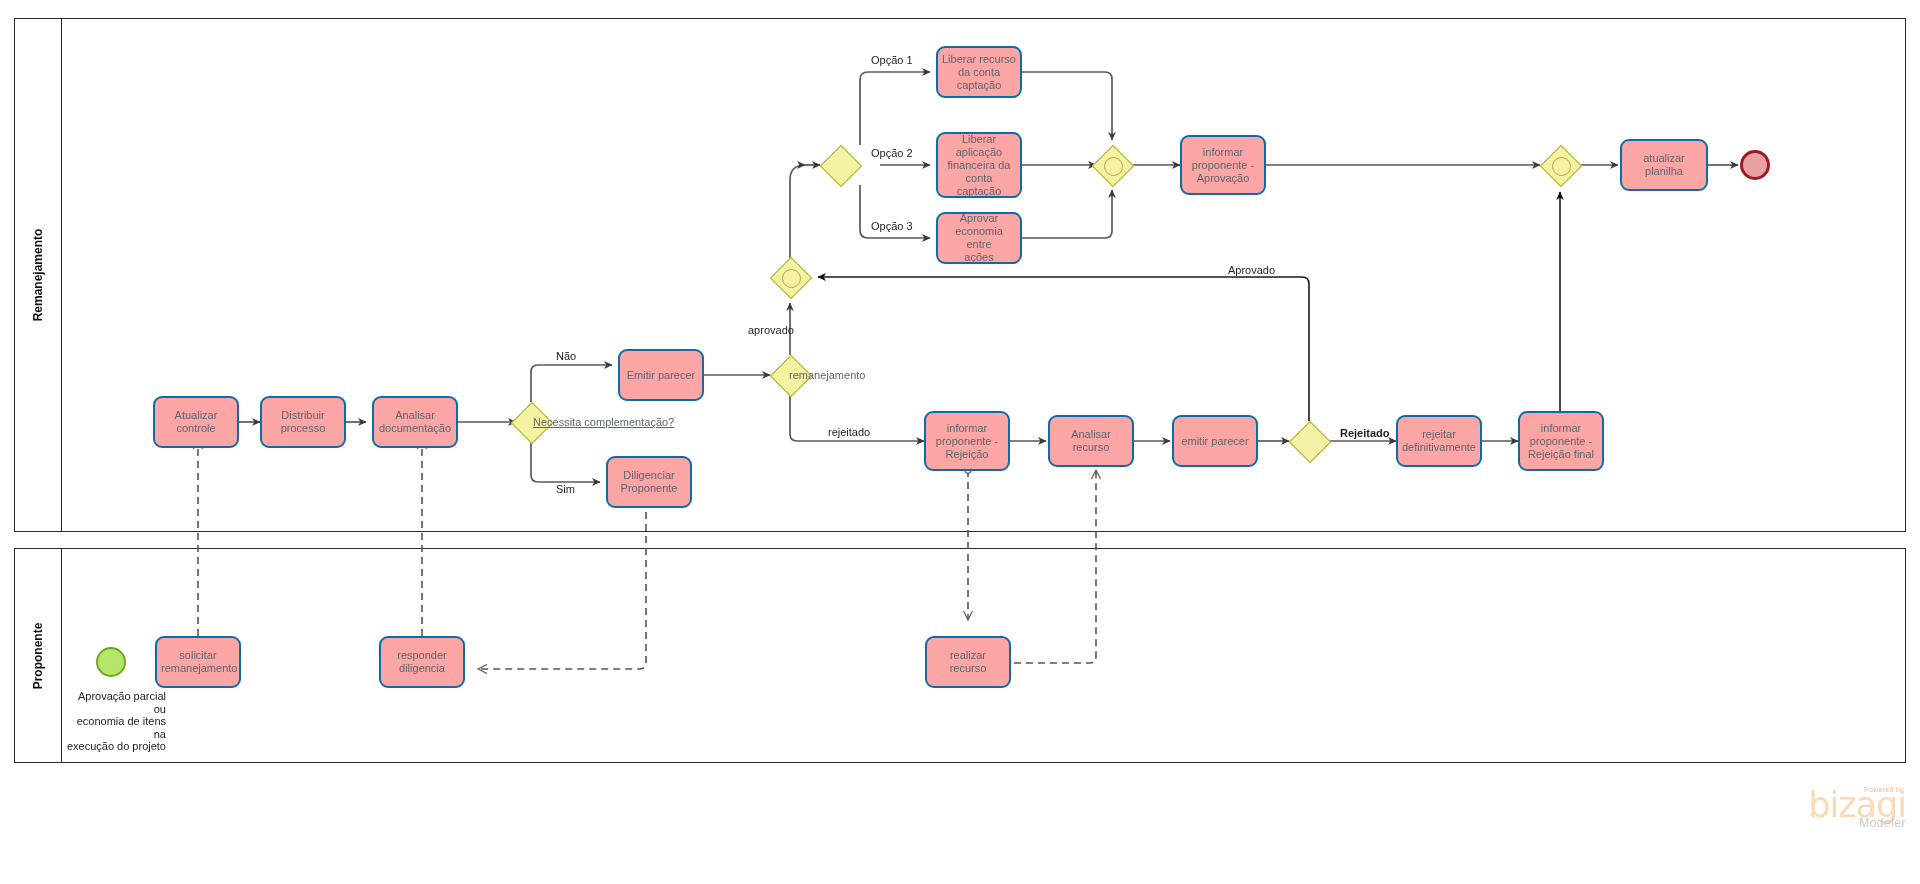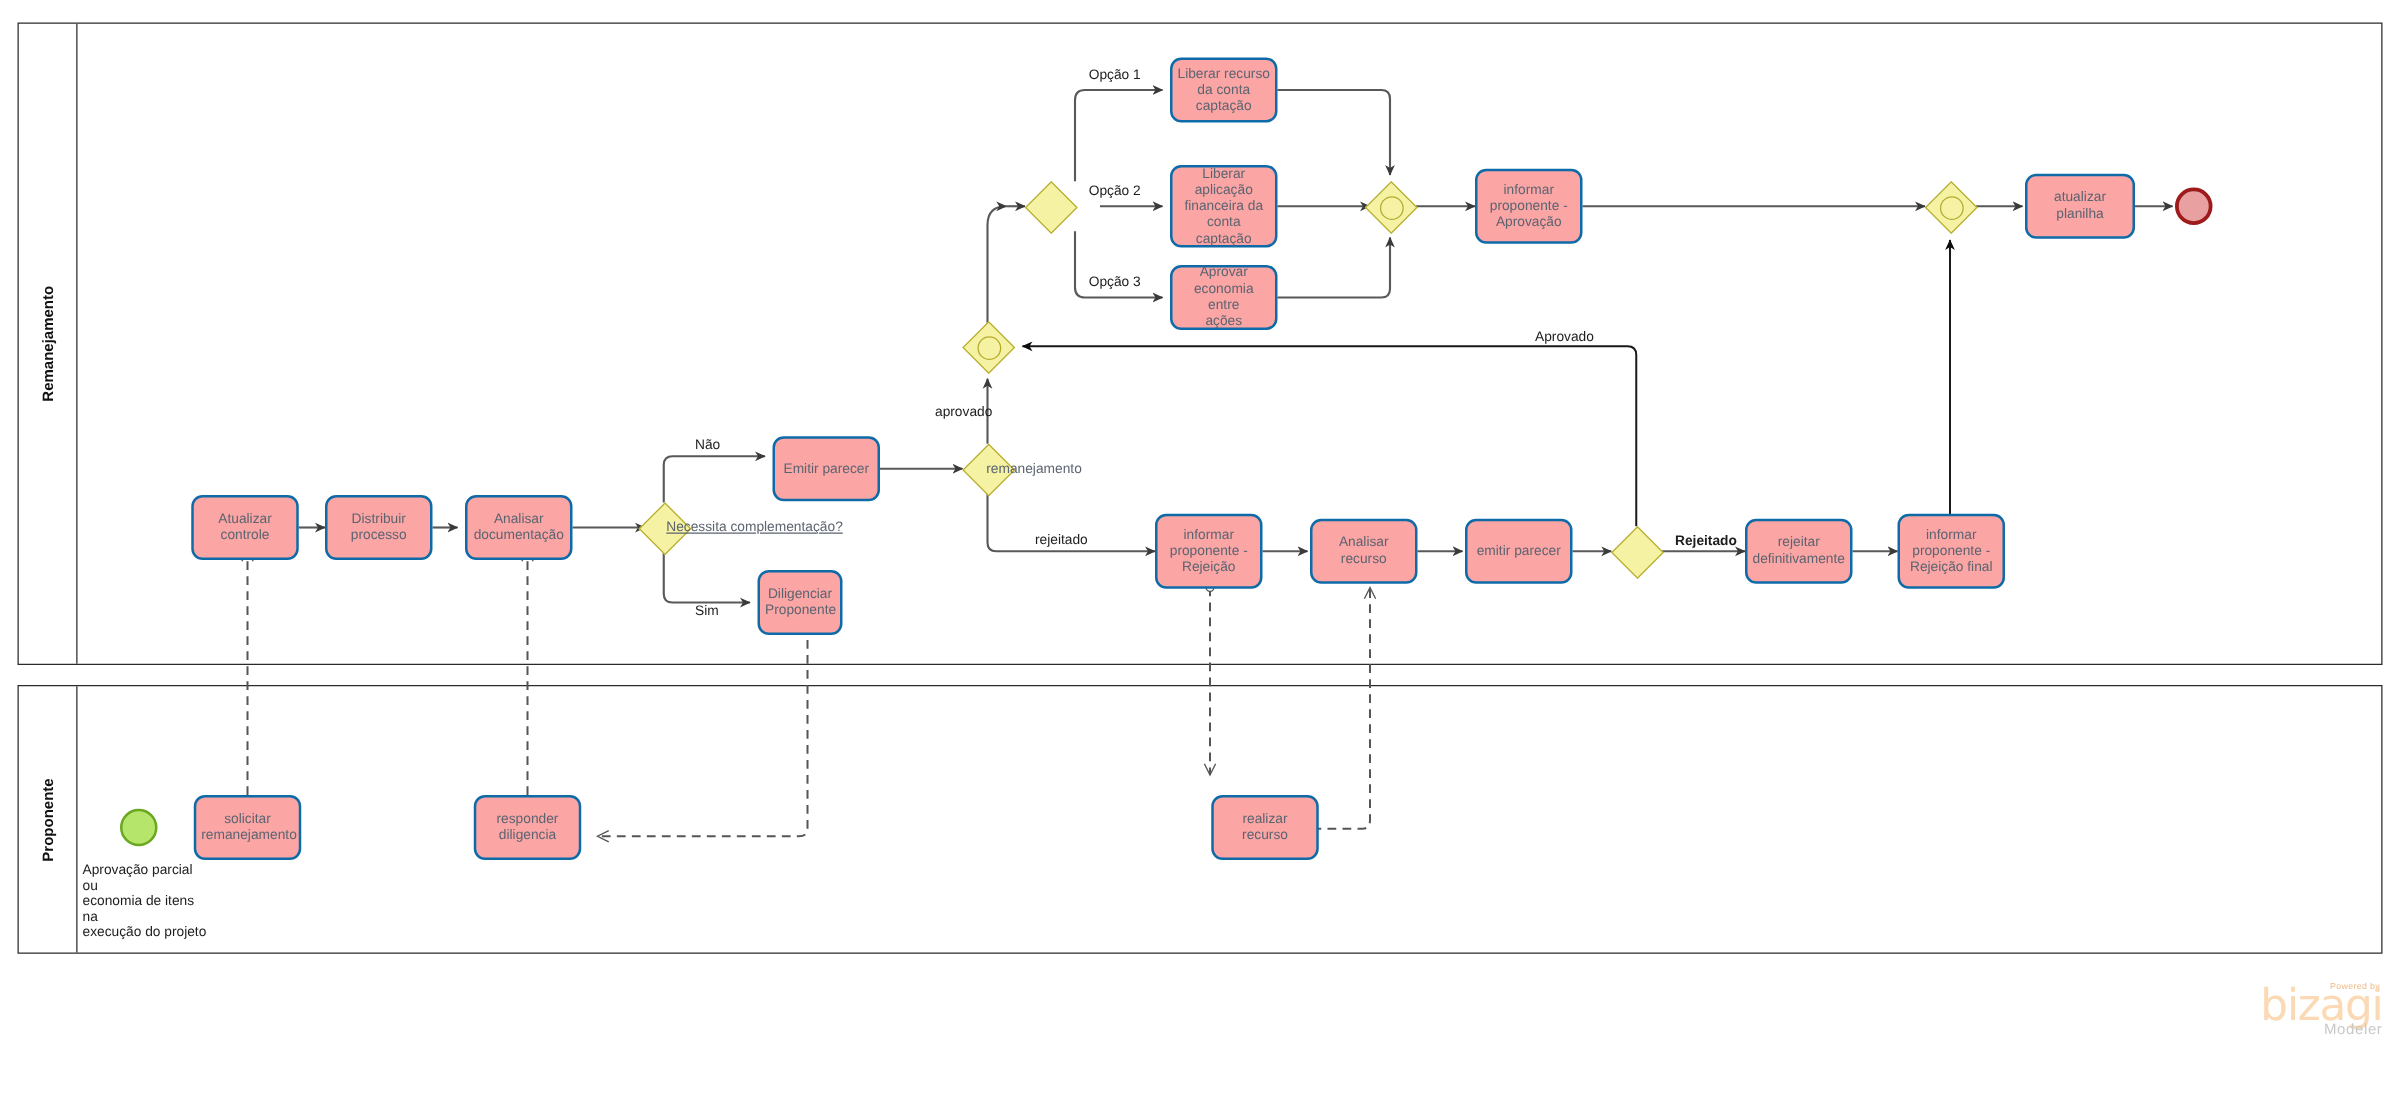--- a/index.html
+++ b/index.html
@@ -37,21 +37,21 @@
 
   
   .ev{position:absolute;border-radius:50%;box-sizing:border-box;}
   .ev.start{width:30px;height:30px;background:#b6e56b;border:2px solid #6aa821;}
   .ev.end{width:30px;height:30px;background:#e8a0a0;border:3px solid #9e1b1b;}
 
   
   .flab{position:absolute;font-size:11px;color:#1d1d1d;white-space:nowrap;}
   .flab.bold{font-weight:bold;}
   .annot{position:absolute;font-size:11px;color:#1d1d1d;line-height:12.5px;
-         text-align:left;white-space:pre-line;}
+         text-align:right;white-space:pre-line;}
 
   
   .logo{position:absolute;right:14px;bottom:52px;width:112px;height:46px;
         text-align:right;}
   .logo .pw{font-size:7px;color:#f0bb85;letter-spacing:.3px;margin:0 2px 0 0;}
   .logo .bz{font-size:35px;color:#fbd9b4;letter-spacing:-1px;line-height:24px;
             font-family:"DejaVu Sans",sans-serif;}
   .logo .md{font-size:12px;color:#c9c9c9;letter-spacing:.5px;margin-top:-1px;}
 </style>
 </head>
@@ -165,21 +165,21 @@
 
   <div class="task" style="left:372px;top:396px;width:86px;height:52px;">
     <span>Analisar
 documentação</span>
     </div>
 
   <div class="task" style="left:618px;top:349px;width:86px;height:52px;">
     <span>Emitir parecer</span>
     </div>
 
-  <div class="task" style="left:606px;top:456px;width:68px;height:52px;">
+  <div class="task" style="left:606px;top:456px;width:86px;height:52px;">
     <span>Diligenciar
 Proponente</span>
     </div>
 
   <div class="task" style="left:936px;top:46px;width:86px;height:52px;">
     <span>Liberar recurso
 da conta
 captação</span>
     </div>
 
@@ -234,21 +234,21 @@
   <div class="task" style="left:155px;top:636px;width:86px;height:52px;">
     <span>solicitar
 remanejamento</span>
     </div>
 
   <div class="task" style="left:379px;top:636px;width:86px;height:52px;">
     <span>responder
 diligencia</span>
     </div>
 
-  <div class="task" style="left:925px;top:636px;width:86px;height:52px;margin-left:44px;">
+  <div class="task" style="left:925px;top:636px;width:86px;height:52px;">
     <span>realizar recurso</span>
     </div>
 
   <div class="gw" style="left:511px;top:402px;">
     <div class="dia"></div>
   </div>
   <div class="gw-label" style="left:533px;top:416px;text-decoration:underline;">Necessita complementação?</div>
 
   <div class="gw" style="left:770px;top:355px;">
     <div class="dia"></div>

